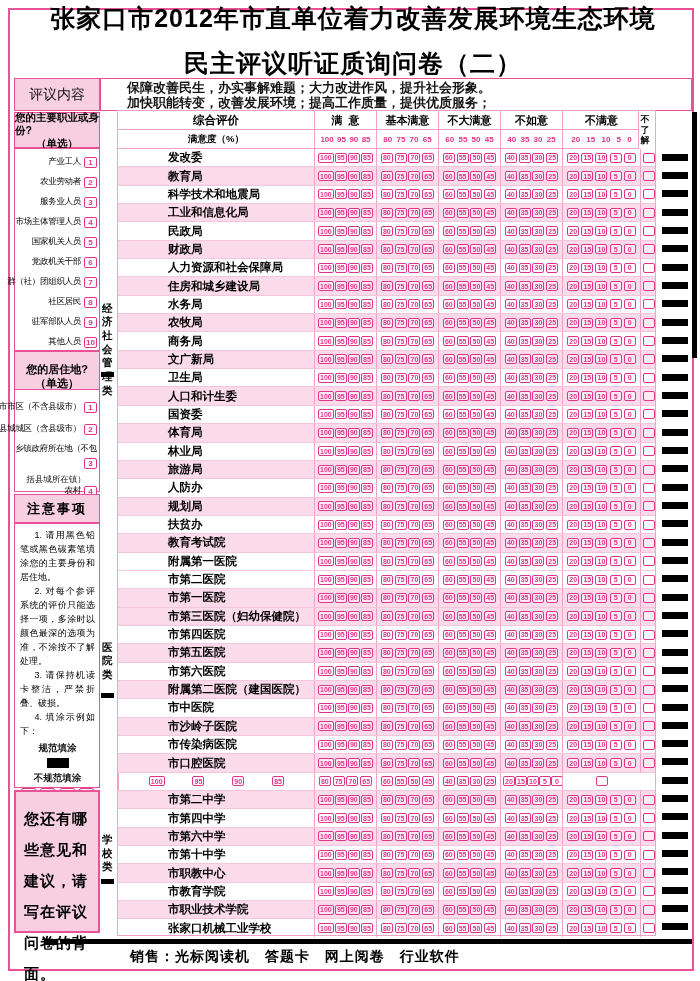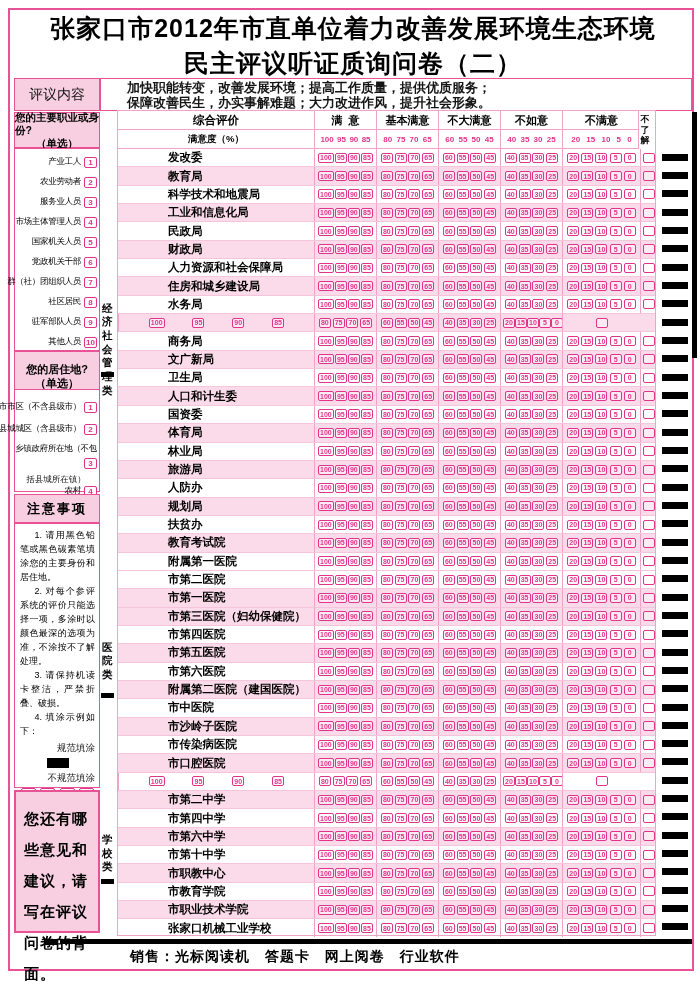--- a/index.html
+++ b/index.html
@@ -12,21 +12,21 @@
     --ink:#151515;
   }
   *{margin:0;padding:0;box-sizing:border-box;}
   html,body{background:#ffffff;}
   body{font-family:"Liberation Sans",sans-serif;color:var(--ink);}
   #page{position:relative;width:700px;height:981px;background:#fff;overflow:hidden;}
   #frame{position:absolute;left:8px;top:8px;width:686px;height:963px;border:2px solid var(--frame);}
 
   
   .title{position:absolute;left:14px;width:678px;text-align:center;font-weight:bold;font-size:25px;letter-spacing:1px;color:#000;}
-  #title1{top:12px;text-align:center;}
+  #title1{top:2px;text-align:center;}
   #title2{top:47px;}
 
   
   .panel{position:absolute;border:1px solid var(--frame);}
   #review-hdr{left:14px;top:78px;width:86px;height:33px;background:var(--pinkbg);
     display:flex;align-items:center;justify-content:center;font-weight:normal;font-size:14px;}
   #review-body{left:100px;top:78px;width:592px;height:33px;background:#fff;
     display:flex;flex-direction:column;justify-content:center;padding-left:26px;
     font-weight:bold;font-size:13px;line-height:15px;}
 
@@ -41,21 +41,21 @@
   #res-opts{top:389px;height:103px;background:#fff;padding:6px 2px 0 0;}
   #note-body{top:523px;height:265px;background:#fff;padding:4px 4px 0 5px;}
   .opt-row{display:flex;justify-content:flex-end;align-items:center;gap:3px;height:20px;white-space:nowrap;}
   .opt-lbl{font-size:8.5px;letter-spacing:-0.3px;color:#000;}
   .numbox{min-width:13px;height:11px;border:1px solid var(--mag);border-radius:2px;color:var(--mag);
     background:#fff;font-size:8px;font-weight:bold;display:inline-flex;align-items:center;justify-content:center;padding:0 1px;}
   .res-row{height:22px;}
   .res-wrap{width:100%;text-align:center;font-size:8.5px;height:18px;line-height:14px;}
   #res-opts .opt-row.wrapped{flex-wrap:wrap;height:40px;align-content:flex-start;padding-top:3px;}
   .note-p{font-size:9px;line-height:14px;text-indent:1.6em;text-align:justify;color:#000;}
-  .fill-label{font-size:9.5px;font-weight:normal;text-align:right;margin-top:4px;}
+  .fill-label{font-size:9.5px;font-weight:bold;text-align:center;margin-top:4px;}
   .goodmark{width:22px;height:10px;background:#000;margin:3px auto 2px auto;}
   .badrow{display:flex;justify-content:space-between;padding:3px 1px 0 1px;}
   .bicon{width:15px;height:11px;border:1px solid var(--mag);border-radius:2px;display:inline-flex;
     align-items:center;justify-content:center;font-size:8px;font-weight:bold;color:#000;background:#fff;position:relative;}
   .bicon .fill-bottom{position:absolute;left:1px;right:1px;bottom:1px;height:4px;background:#000;}
   .bicon .fill-dash{position:absolute;left:1px;bottom:1px;width:7px;height:3px;background:#000;}
   #msg{top:790px;height:143px;background:var(--pinkbg);border-width:2px;
     padding:11px 7px 0 8px;font-size:15px;font-weight:bold;line-height:31px;letter-spacing:1px;color:#000;}
 
   
@@ -105,22 +105,22 @@
 <body>
 
 <div id="page">
   <div id="frame"></div>
 
   <div id="title1" class="title">张家口市2012年市直单位着力改善发展环境生态环境</div>
   <div id="title2" class="title">民主评议听证质询问卷（二）</div>
 
   <div id="review-hdr" class="panel">评议内容</div>
   <div id="review-body" class="panel">
+    <div>保障改善民生，办实事解难题；大力改进作风，提升社会形象。</div>
     <div>加快职能转变，改善发展环境；提高工作质量，提供优质服务；</div>
-    <div>保障改善民生，办实事解难题；大力改进作风，提升社会形象。</div>
   </div>
 
   <div id="id-hdr" class="panel side side-hdr">
     <div>您的主要职业或身份?</div>
     <div>（单选）</div>
   </div>
   <div id="id-opts" class="panel side">
       <div class="opt-row">
         <span class="opt-lbl">产业工人</span>
         <span class="numbox">1</span>
@@ -601,20 +601,21 @@
             <span class="box">15</span>
             <span class="box">10</span>
             <span class="box">5</span>
             <span class="box">0</span>
           </div>
           <div class="ucell">
             <span class="box"></span>
           </div>
         </div>
         <div class="trow alt">
+          <div class="name-cell">农牧局</div>
           <div class="gcell">
             <span class="box">100</span>
             <span class="box">95</span>
             <span class="box">90</span>
             <span class="box">85</span>
           </div>
           <div class="gcell">
             <span class="box">80</span>
             <span class="box">75</span>
             <span class="box">70</span>

